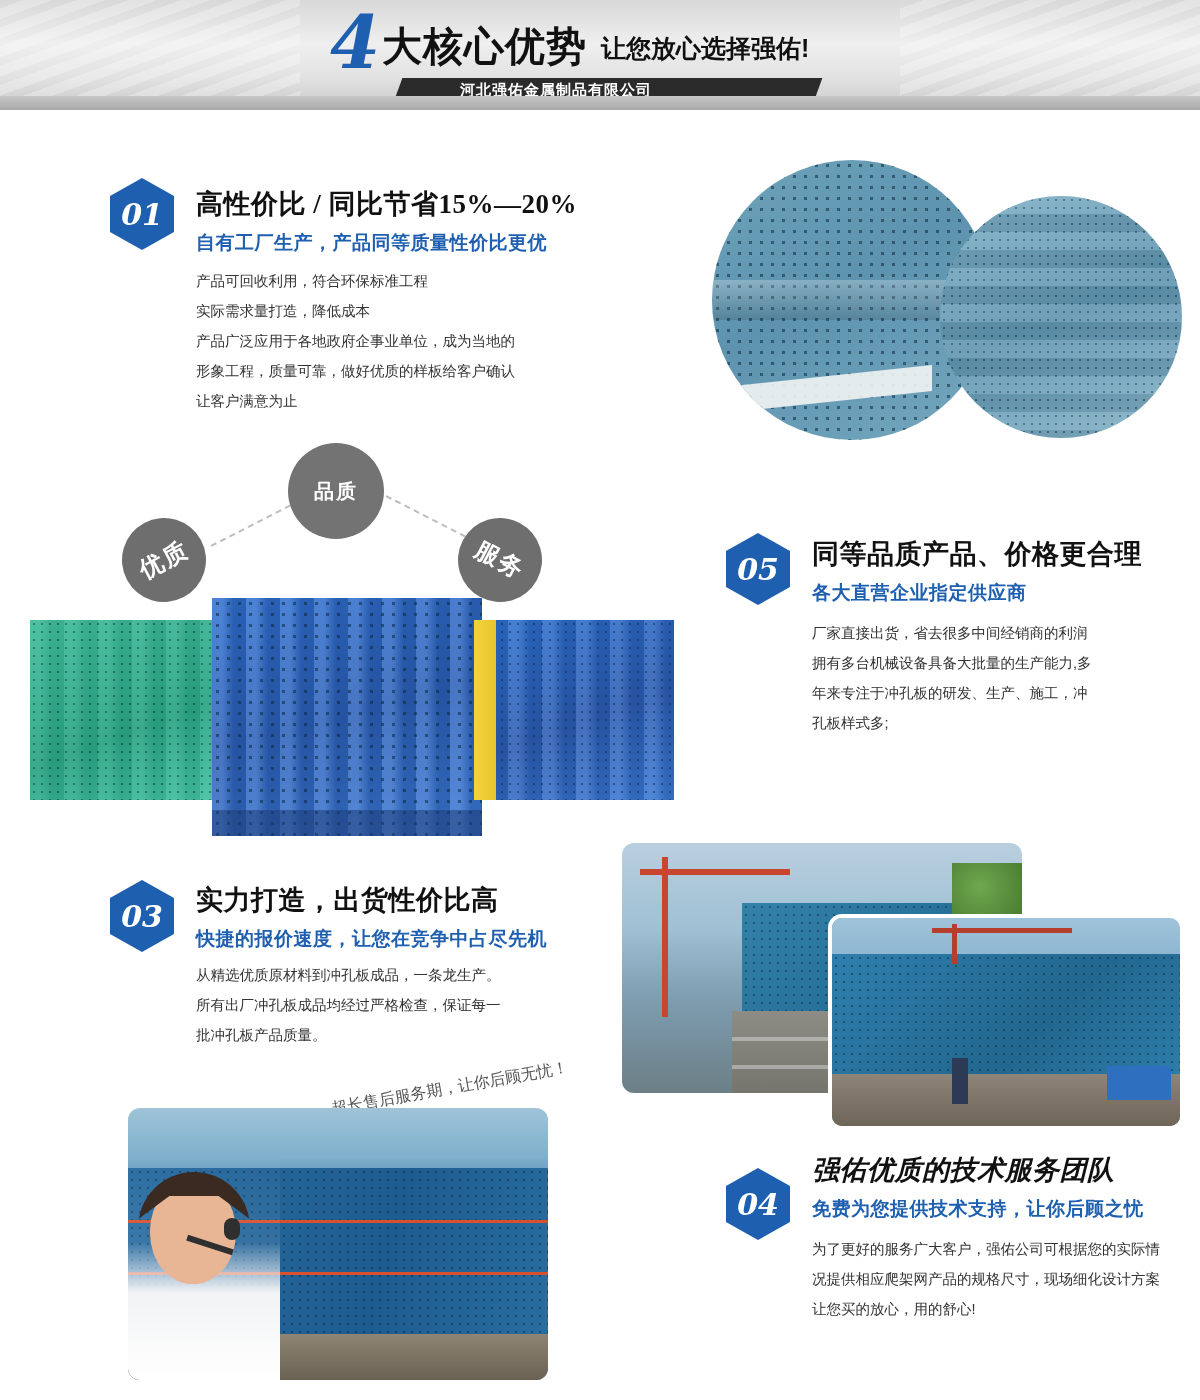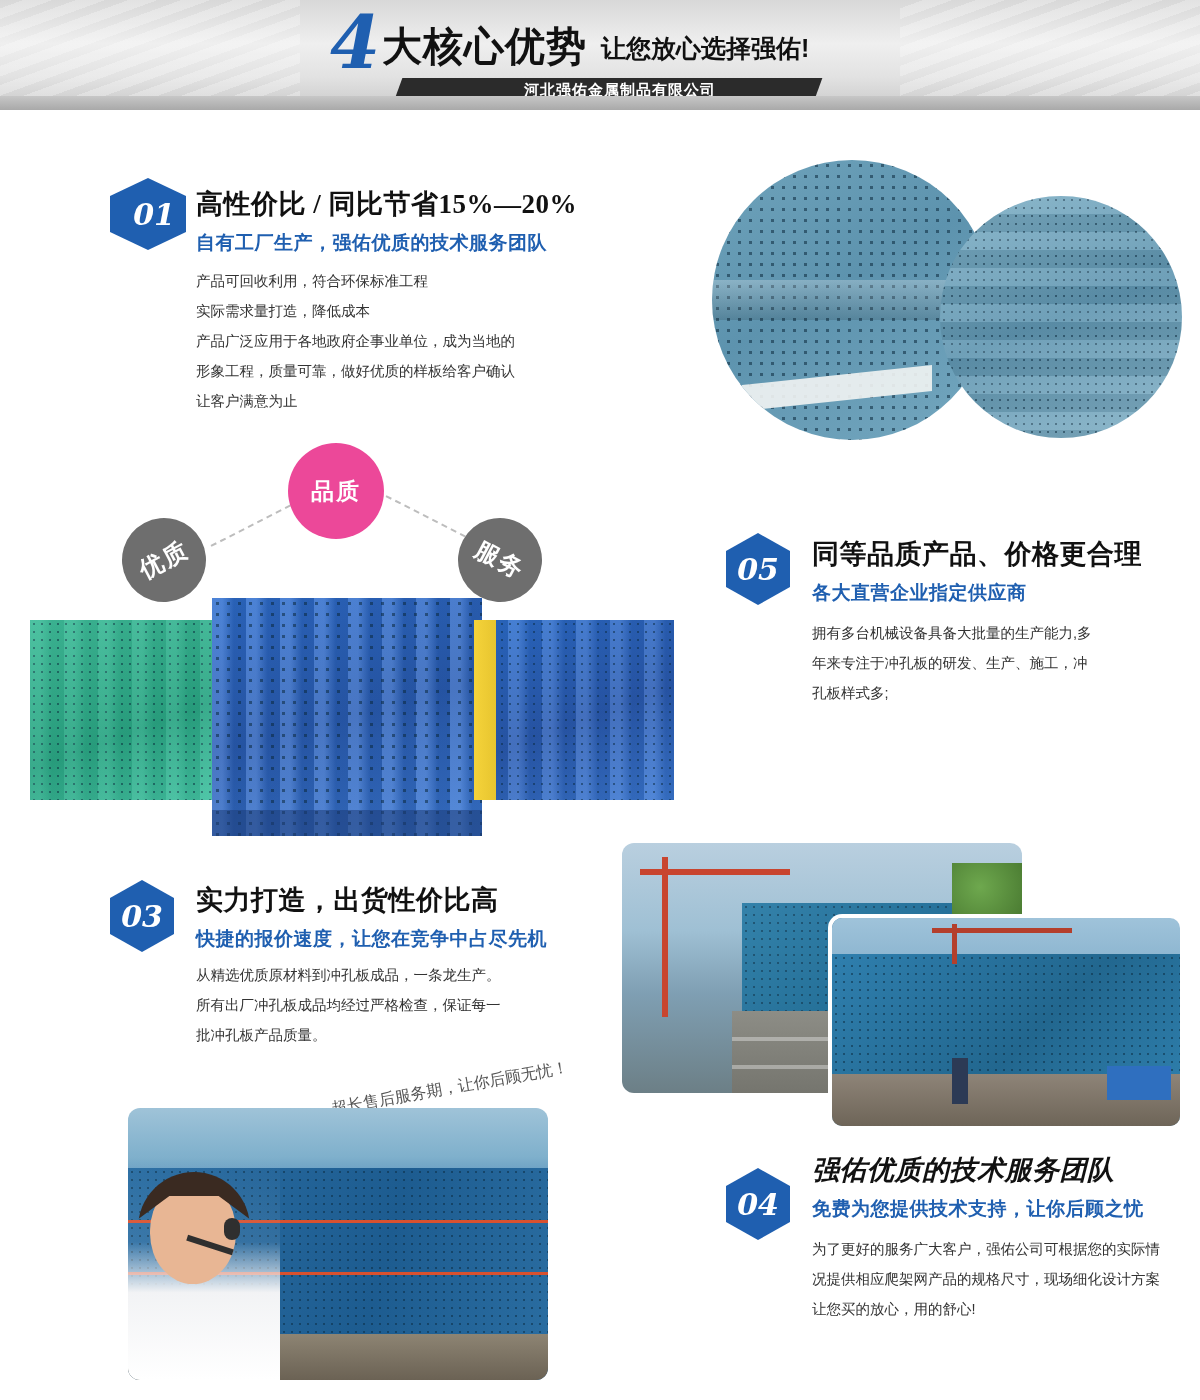--- a/index.html
+++ b/index.html
@@ -63,21 +63,20 @@
     width: 420px;
     height: 24px;
     background: #2b2b2b;
     transform: skewX(-20deg);
   }
   .header-bar-text {
     position: absolute;
     left: 460px;
     top: 79px;
     width: 320px;
-    text-align: center;
     color: #fff;
     font-size: 15px;
     font-weight: bold;
     letter-spacing: 1px;
     line-height: 22px;
   }
   .header-stripe-left {
     position: absolute;
     left: 0; top: 0;
     width: 300px; height: 110px;
@@ -194,22 +193,22 @@
     background: #6b6b6b;
     color: #fff;
     display: flex;
     align-items: center;
     justify-content: center;
     font-weight: bold;
     letter-spacing: 2px;
   }
   .qcircle.main {
     width: 96px; height: 96px;
-    font-size: 23px;
-    background: #ec4899;
+    font-size: 20px;
+    background: #737373;
   }
   .qcircle.side {
     width: 84px; height: 84px;
     font-size: 24px;
     background: #6e6e6e;
   }
   .rot-l { transform: rotate(-28deg); }
   .rot-r { transform: rotate(28deg); }
 
   .dash {
@@ -236,23 +235,23 @@
   <div class="header-title">
     <span class="big-four">4</span>
     <span class="title-main">大核心优势</span>
     <span class="title-sub">让您放心选择强佑!</span>
   </div>
   <div class="header-bar"></div>
   <div class="header-bar-text">河北强佑金属制品有限公司</div>
   <div class="header-dark-band"></div>
 </div>
 
-<div class="hex" style="left:110px; top:178px;padding-left:12px;">01</div>
+<div class="hex" style="left:110px; top:178px;">01</div>
 <div class="blk-title" style="left:196px; top:186px;font-family:Liberation Serif, serif;">高性价比 / 同比节省15%—20%</div>
-<div class="blk-sub" style="left:196px; top:230px;">自有工厂生产，强佑优质的技术服务团队</div>
+<div class="blk-sub" style="left:196px; top:230px;">自有工厂生产，产品同等质量性价比更优</div>
 <div class="blk-body" style="left:196px; top:266px; width:420px;">
   <div>产品可回收利用，符合环保标准工程</div>
   <div>实际需求量打造，降低成本</div>
   <div>产品广泛应用于各地政府企事业单位，成为当地的</div>
   <div>形象工程，质量可靠，做好优质的样板给客户确认</div>
   <div>让客户满意为止</div>
 </div>
 
 <div class="photo rounded-circle" style="left:712px; top:160px; width:280px; height:280px; background:linear-gradient(150deg,#6fa3bb 0%,#5d93ae 45%,#75a8c0 100%);">
   <div class="perf"></div>
@@ -283,20 +282,21 @@
 <div class="photo" style="left:474px; top:620px; width:200px; height:180px; background:linear-gradient(160deg,#2d6fcf,#2a5cb4 55%,#3a78d4);">
   <div class="ridges" style="opacity:.85;"></div>
   <div class="perf perf-sm"></div>
   <div style="position:absolute; left:0; top:0; width:22px; height:100%; background:linear-gradient(to right,#f5d33a,#e7c52f);"></div>
 </div>
 
 <div class="hex" style="left:726px; top:533px;">05</div>
 <div class="blk-title" style="left:812px; top:536px;">同等品质产品、价格更合理</div>
 <div class="blk-sub" style="left:812px; top:580px;">各大直营企业指定供应商</div>
 <div class="blk-body" style="left:812px; top:618px; width:380px;">
+  <div>厂家直接出货，省去很多中间经销商的利润</div>
   <div>拥有多台机械设备具备大批量的生产能力,多</div>
   <div>年来专注于冲孔板的研发、生产、施工，冲</div>
   <div>孔板样式多;</div>
 </div>
 
 <div class="hex" style="left:110px; top:880px;">03</div>
 <div class="blk-title" style="left:196px; top:882px;">实力打造，出货性价比高</div>
 <div class="blk-sub" style="left:196px; top:926px;font-family:Liberation Serif, serif;">快捷的报价速度，让您在竞争中占尽先机</div>
 <div class="blk-body" style="left:196px; top:960px; width:420px;">
   <div>从精选优质原材料到冲孔板成品，一条龙生产。</div>

